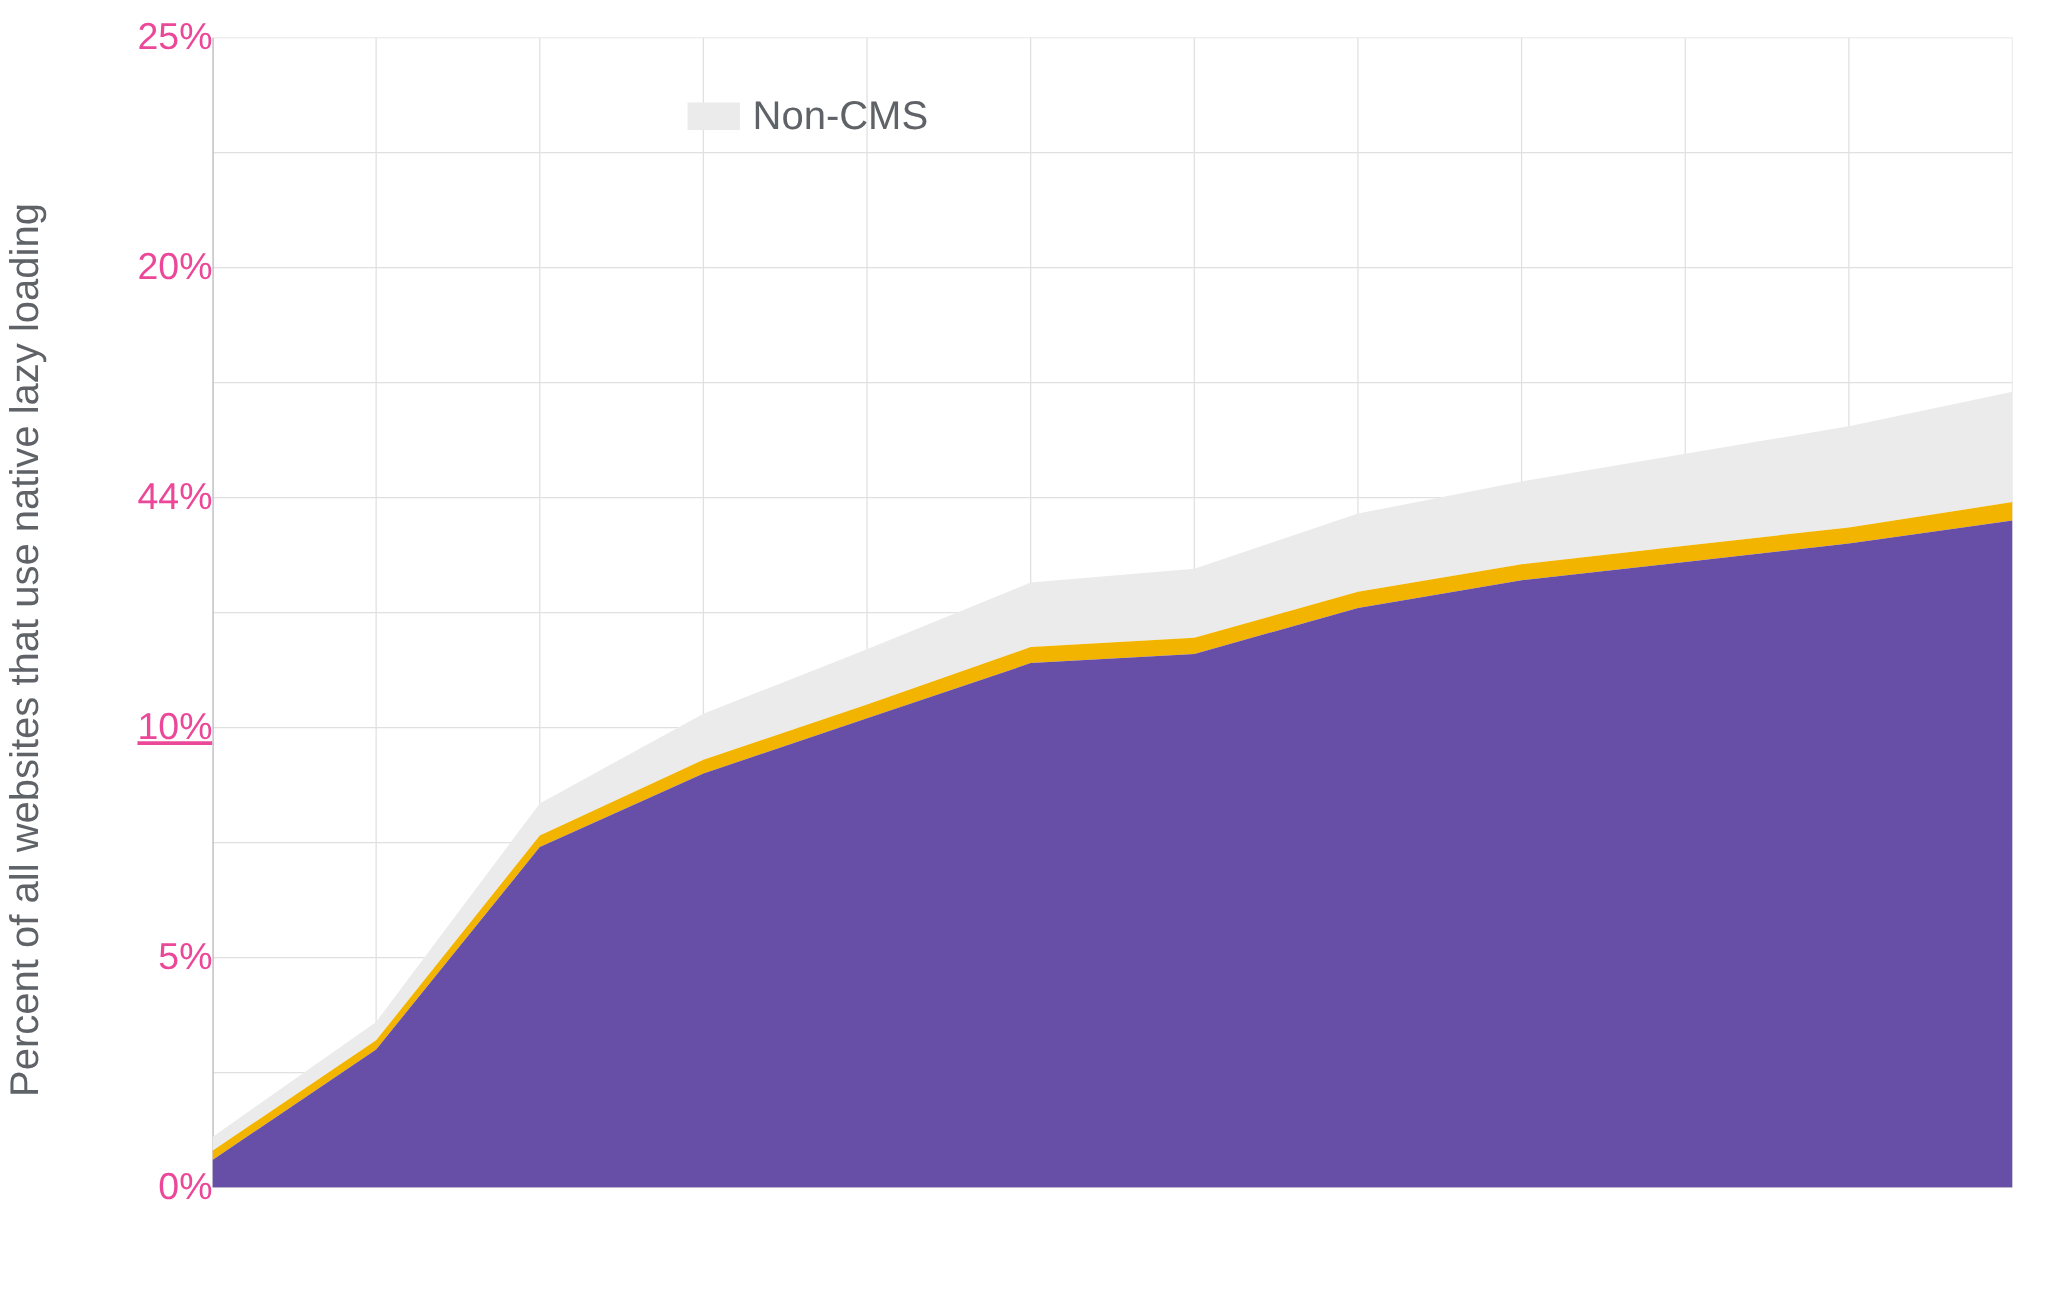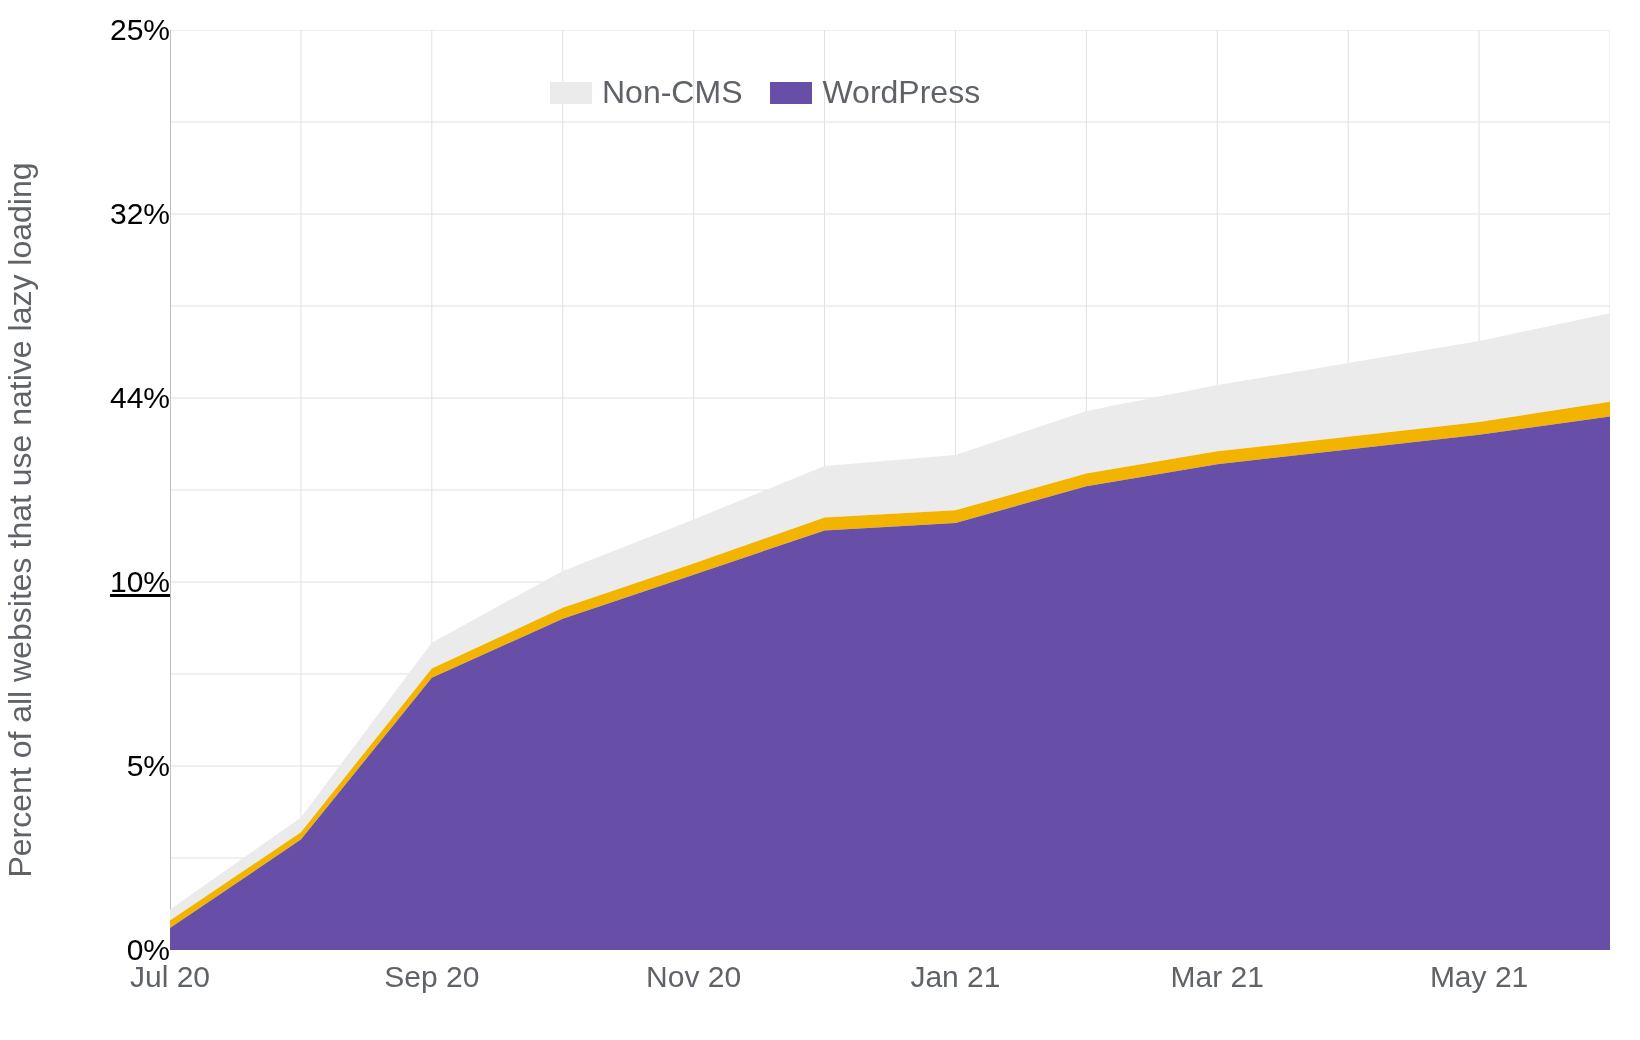--- a/index.html
+++ b/index.html
@@ -73,38 +73,38 @@
     position: absolute;
     left: 90px;
     top: 30px;
     width: 80px;
     height: 920px;
   }
   .ytick {
     position: absolute;
     right: 0;
     font-size: 30px;
-    color: #000000;
+    color: #ec4899;
     transform: translateY(-50%);
     text-align: right;
   }
 </style>
 </head>
 <body>
 
 <div class="chart-wrap">
 
   <div class="ylabel">Percent of all websites that use native lazy loading</div>
 
   <div class="ytick-labels">
       <div class="ytick" style="top: 920px;">0%</div>
       <div class="ytick" style="top: 736px;">5%</div>
       <div class="ytick" style="top: 552px; text-decoration: underline;">10%</div>
       <div class="ytick" style="top: 368px;">44%</div>
-      <div class="ytick" style="top: 184px;">32%</div>
+      <div class="ytick" style="top: 184px;">20%</div>
       <div class="ytick" style="top: 0px;">25%</div>
     </div>
 
   <div class="plot">
     <svg id="plot-svg" width="1440" height="920" viewBox="0 0 1440 920">
         <line x1="0" y1="920" x2="1440" y2="920" stroke="#e0e0e0" stroke-width="1"></line>
         <line x1="0" y1="828" x2="1440" y2="828" stroke="#e0e0e0" stroke-width="1"></line>
         <line x1="0" y1="736" x2="1440" y2="736" stroke="#e0e0e0" stroke-width="1"></line>
         <line x1="0" y1="644" x2="1440" y2="644" stroke="#e0e0e0" stroke-width="1"></line>
         <line x1="0" y1="552" x2="1440" y2="552" stroke="#e0e0e0" stroke-width="1"></line>
@@ -131,29 +131,17 @@
         <path d="M 0 879.52 L 130.9090909090909 787.52 L 261.8181818181818 612.72 L 392.7272727272727 540.96 L 523.6363636363636 489.44000000000005 L 654.5454545454545 436.08 L 785.4545454545454 425.0400000000001 L 916.3636363636364 380.88 L 1047.2727272727273 355.12 L 1178.1818181818182 333.03999999999996 L 1309.090909090909 310.9599999999999 L 1440 283.3599999999999 L 1440 371.68000000000006 L 1309.090909090909 391.9200000000001 L 1178.1818181818182 406.6400000000001 L 1047.2727272727273 421.36000000000007 L 916.3636363636364 443.44 L 785.4545454545454 480.24 L 654.5454545454545 487.6 L 523.6363636363636 533.6 L 392.7272727272727 577.76 L 261.8181818181818 638.48 L 130.9090909090909 802.24 L 0 890.56 Z" fill="#ebebeb"></path>
         <path d="M 0 890.56 L 130.9090909090909 802.24 L 261.8181818181818 638.48 L 392.7272727272727 577.76 L 523.6363636363636 533.6 L 654.5454545454545 487.6 L 785.4545454545454 480.24 L 916.3636363636364 443.44 L 1047.2727272727273 421.36000000000007 L 1178.1818181818182 406.6400000000001 L 1309.090909090909 391.9200000000001 L 1440 371.68000000000006 L 1440 386.4000000000001 L 1309.090909090909 404.79999999999995 L 1178.1818181818182 419.52 L 1047.2727272727273 434.23999999999995 L 916.3636363636364 456.32 L 785.4545454545454 493.12 L 654.5454545454545 500.47999999999996 L 523.6363636363636 544.6400000000001 L 392.7272727272727 588.8 L 261.8181818181818 647.68 L 130.9090909090909 809.6 L 0 897.92 Z" fill="#f3b400"></path>
         <path d="M 0 897.92 L 130.9090909090909 809.6 L 261.8181818181818 647.68 L 392.7272727272727 588.8 L 523.6363636363636 544.6400000000001 L 654.5454545454545 500.47999999999996 L 785.4545454545454 493.12 L 916.3636363636364 456.32 L 1047.2727272727273 434.23999999999995 L 1178.1818181818182 419.52 L 1309.090909090909 404.79999999999995 L 1440 386.4000000000001 L 1440 920 L 1309.090909090909 920 L 1178.1818181818182 920 L 1047.2727272727273 920 L 916.3636363636364 920 L 785.4545454545454 920 L 654.5454545454545 920 L 523.6363636363636 920 L 392.7272727272727 920 L 261.8181818181818 920 L 130.9090909090909 920 L 0 920 Z" fill="#674ea7"></path>
       </svg>
 
     <div class="legend">
       <div class="legend-item">
         <div class="swatch noncms"></div>
         <span>Non-CMS</span>
       </div>
-      <div class="legend-item">
-        <div class="swatch wp"></div>
-        <span>WordPress</span>
-      </div>
     </div>
   </div>
 
-  <div class="xtick-labels">
-      <div class="xtick" style="left: 0px;">Jul 20</div>
-      <div class="xtick" style="left: 261.818px;">Sep 20</div>
-      <div class="xtick" style="left: 523.636px;">Nov 20</div>
-      <div class="xtick" style="left: 785.455px;">Jan 21</div>
-      <div class="xtick" style="left: 1047.27px;">Mar 21</div>
-      <div class="xtick" style="left: 1309.09px;">May 21</div>
-    </div>
 
 </div>
 
 </body></html>

